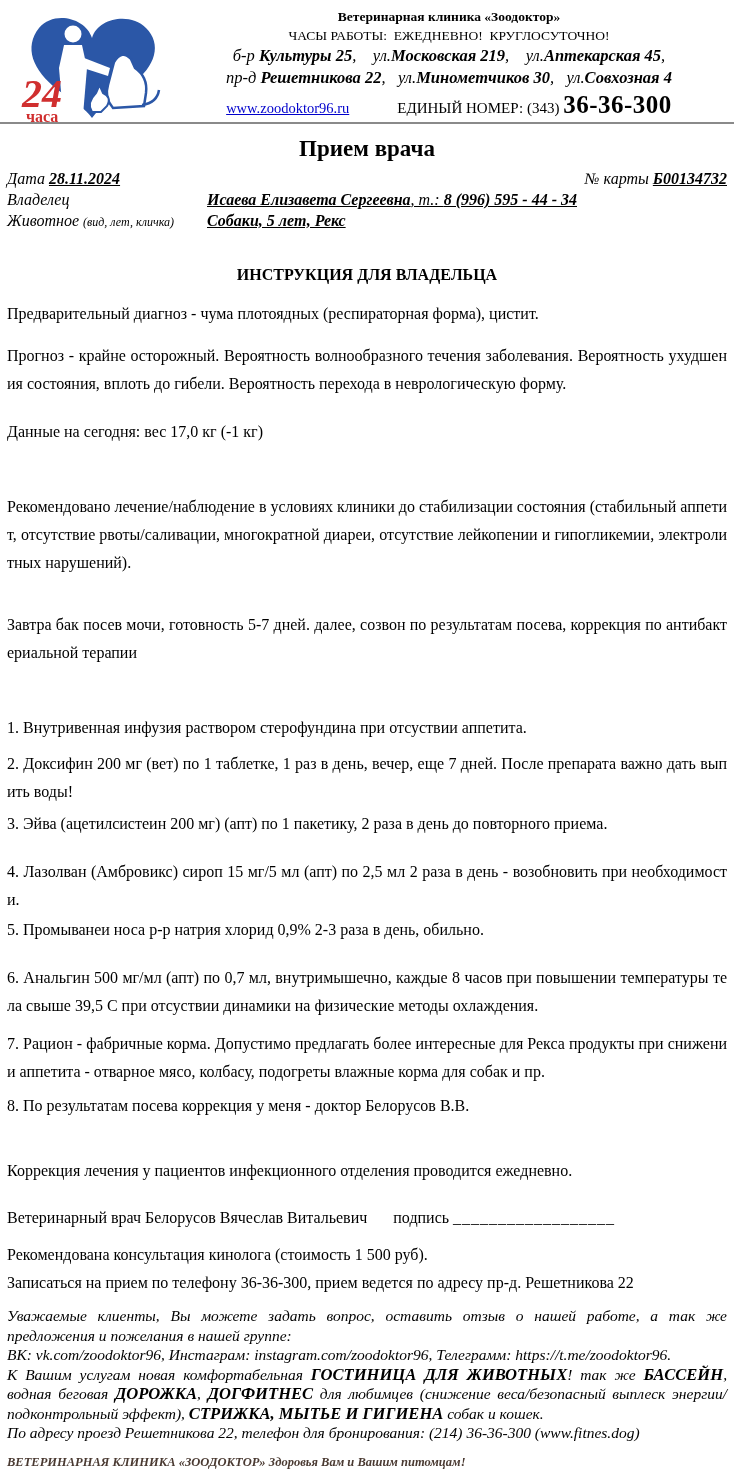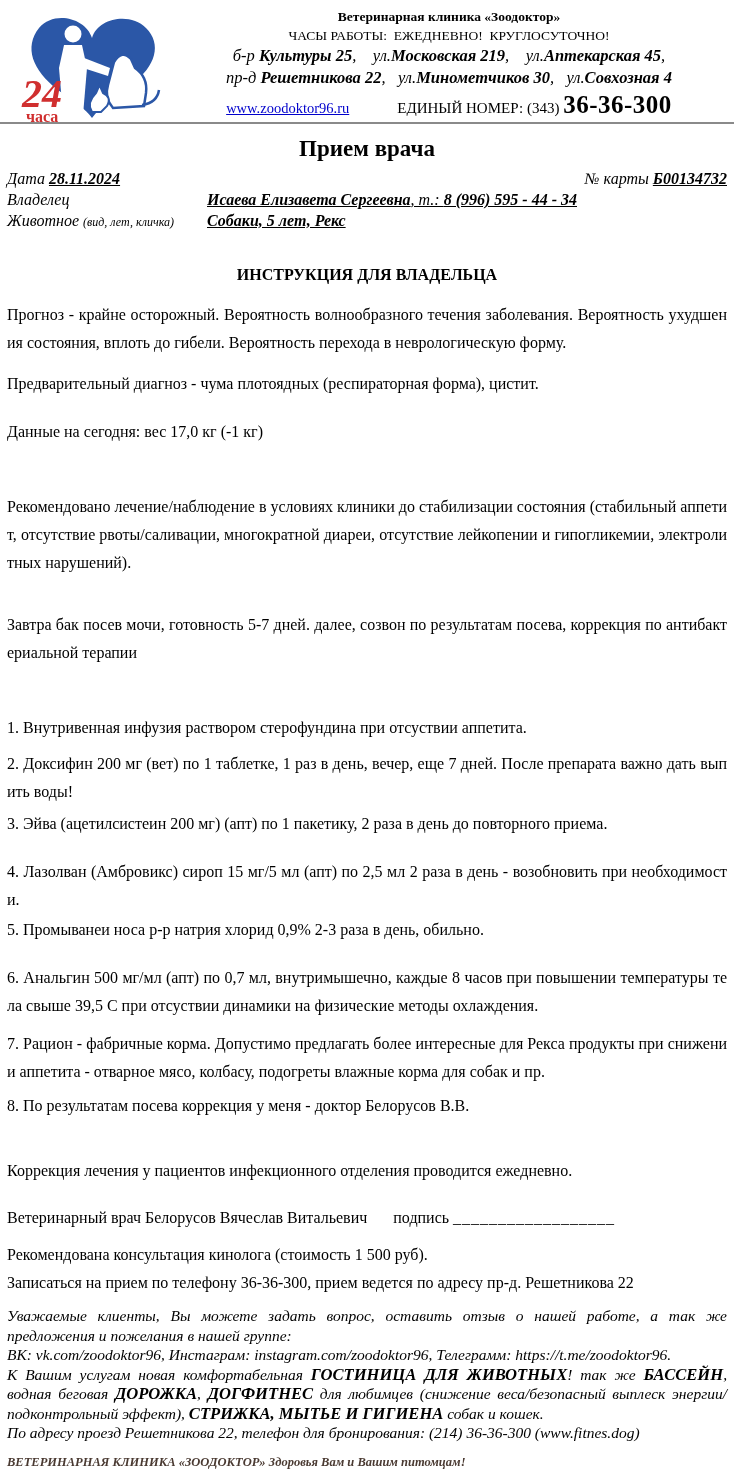--- a/index.html
+++ b/index.html
@@ -92,22 +92,22 @@
   </div>
   <div class="frow">
     <span class="flabel"><span>Животное </span><span class="note-sm">(вид, лет, кличка)</span></span>
     <span class="fvalue"><span class="seg b u">Собаки, 5 лет, Рекс</span></span>
   </div>
 </div>
 
 <div class="inst-heading">ИНСТРУКЦИЯ ДЛЯ ВЛАДЕЛЬЦА</div>
 
 <div class="main">
+  <p style="margin-top:13px">Предварительный диагноз - чума плотоядных (респираторная форма), цистит.</p>
   <p style="margin-top:14px">Прогноз - крайне осторожный. Вероятность волнообразного течения заболевания. Вероятность ухудшения состояния, вплоть до гибели. Вероятность перехода в неврологическую форму.</p>
-  <p style="margin-top:13px">Предварительный диагноз - чума плотоядных (респираторная форма), цистит.</p>
   <p style="margin-top:20px">Данные на сегодня: вес 17,0 кг (-1 кг)</p>
   <p style="margin-top:47px">Рекомендовано лечение/наблюдение в условиях клиники до стабилизации состояния (стабильный аппетит, отсутствие рвоты/саливации, многократной диареи, отсутствие лейкопении и гипогликемии, электролитных нарушений).</p>
   <p style="margin-top:34px">Завтра бак посев мочи, готовность 5-7 дней. далее, созвон по результатам посева, коррекция по антибактериальной терапии</p>
   <p style="margin-top:47px">1. Внутривенная инфузия раствором стерофундина при отсуствии аппетита.</p>
   <p style="margin-top:8px">2. Доксифин 200 мг (вет) по 1 таблетке, 1 раз в день, вечер, еще 7 дней. После препарата важно дать выпить воды!</p>
   <p style="margin-top:4px">3. Эйва (ацетилсистеин 200 мг) (апт) по 1 пакетику, 2 раза в день до повторного приема.</p>
   <p style="margin-top:20px">4. Лазолван (Амбровикс) сироп 15 мг/5 мл (апт) по 2,5 мл 2 раза в день - возобновить при необходимости.</p>
   <p style="margin-top:2px">5. Промыванеи носа р-р натрия хлорид 0,9% 2-3 раза в день, обильно.</p>
   <p style="margin-top:20px">6. Анальгин 500 мг/мл (апт) по 0,7 мл, внутримышечно, каждые 8 часов при повышении температуры тела свыше 39,5 С при отсуствии динамики на физические методы охлаждения.</p>
   <p style="margin-top:10px">7. Рацион - фабричные корма. Допустимо предлагать более интересные для Рекса продукты при снижении аппетита - отварное мясо, колбасу, подогреты влажные корма для собак и пр.</p>

